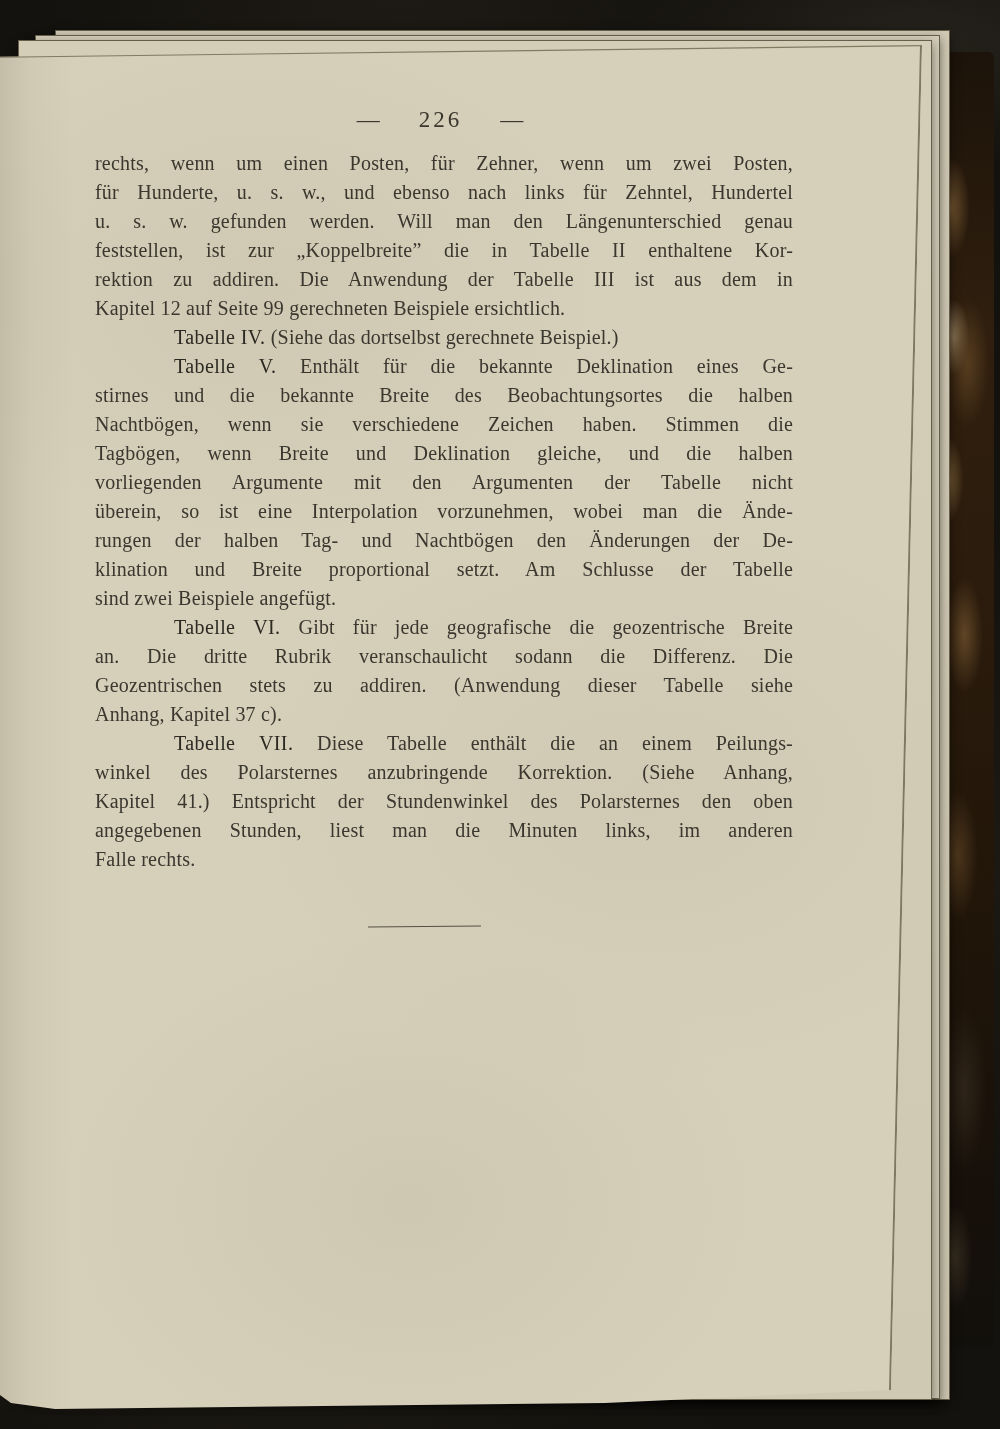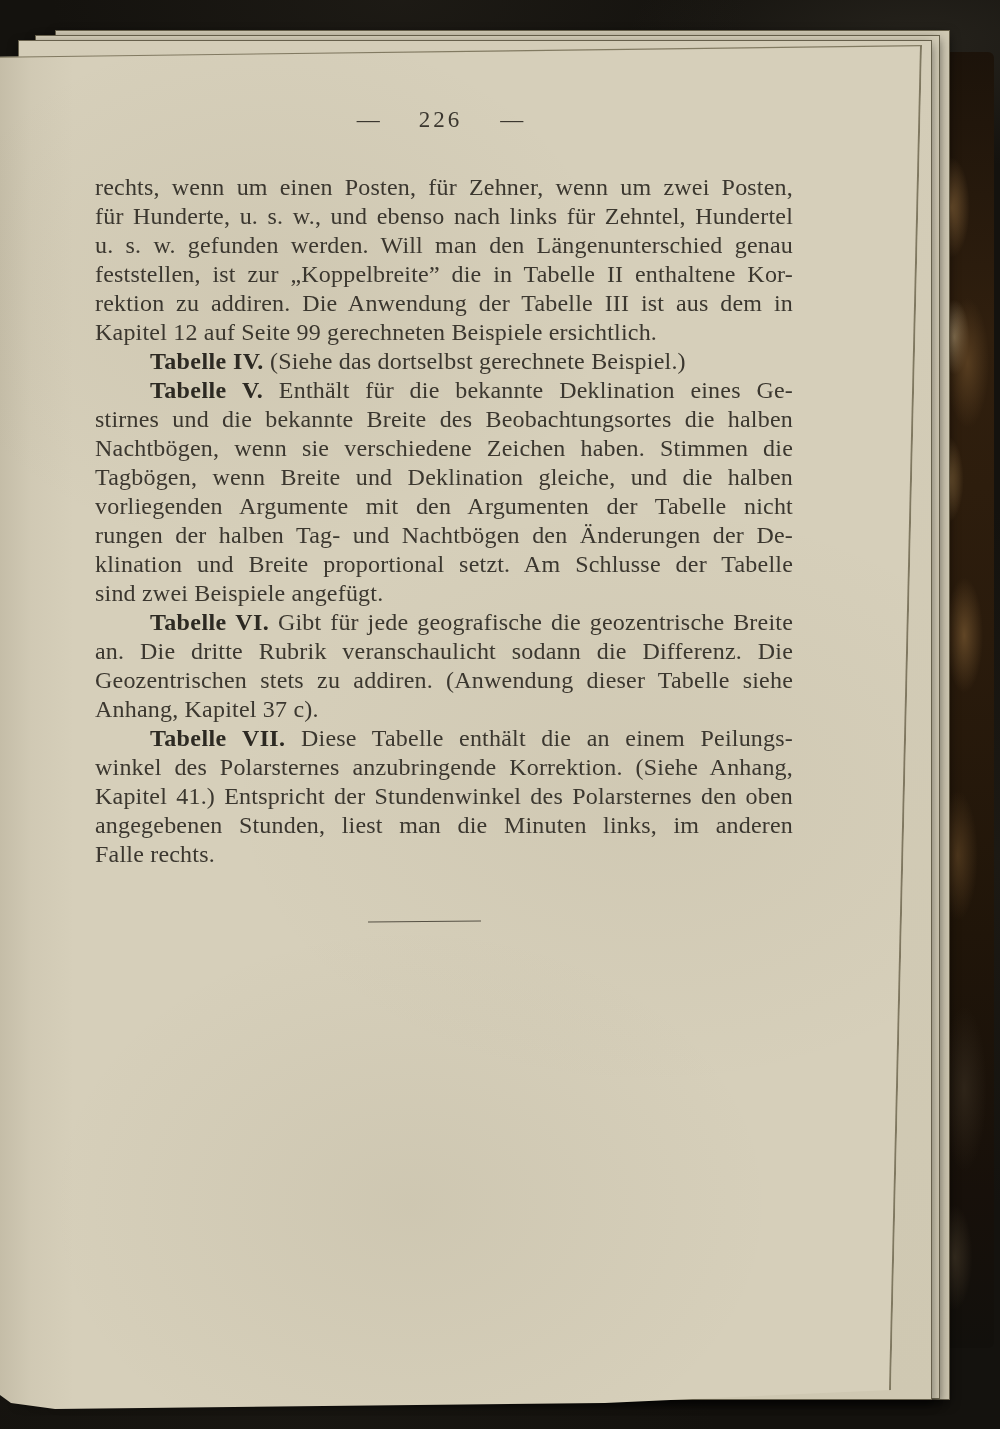--- a/index.html
+++ b/index.html
@@ -83,31 +83,31 @@
     background:rgba(118,110,86,.9);transform:rotate(1.32deg);transform-origin:top left;
   }
   .page-header{
     position:absolute;top:62px;left:0;width:100%;
     display:flex;justify-content:center;align-items:baseline;gap:38px;
     transform:translateX(-17px);
     color:var(--ink);font-size:23px;letter-spacing:1px;
   }
   .page-header .num{letter-spacing:3px;}
   .text-block{
-    position:absolute;left:110px;top:128px;width:698px;
-    color:var(--ink);font-size:24px;line-height:29px;
+    position:absolute;left:110px;top:104px;width:698px;
+    color:var(--ink);font-size:20px;line-height:29px;
     letter-spacing:.2px;
   }
   .line{
     text-align:justify;text-align-last:justify;
     white-space:normal;height:29px;overflow:visible;
   }
   .line.flush{text-align-last:left;}
   .line.indent{padding-left:55px;}
-  .line b{color:var(--ink-bold);font-weight:700;letter-spacing:.4px;}
+  .line b{color:var(--ink-bold);font-weight:400;letter-spacing:.4px;margin-left:24px;}
   .divider{
     margin-top:52px;margin-left:273px;width:113px;height:1px;
     background:#555044;
     transform:rotate(-.4deg);
   }
 </style>
 </head>
 <body>
 
 <div class="scene">
@@ -135,20 +135,21 @@
         <div class="line">u. s. w. gefunden werden. Will man den Längenunterschied genau</div>
         <div class="line">feststellen, ist zur „Koppelbreite” die in Tabelle II enthaltene Kor-</div>
         <div class="line">rektion zu addiren. Die Anwendung der Tabelle III ist aus dem in</div>
         <div class="line flush">Kapitel 12 auf Seite 99 gerechneten Beispiele ersichtlich.</div>
         <div class="line indent flush"><b>Tabelle IV.</b> (Siehe das dortselbst gerechnete Beispiel.)</div>
         <div class="line indent"><b>Tabelle V.</b> Enthält für die bekannte Deklination eines Ge-</div>
         <div class="line">stirnes und die bekannte Breite des Beobachtungsortes die halben</div>
         <div class="line">Nachtbögen, wenn sie verschiedene Zeichen haben. Stimmen die</div>
         <div class="line">Tagbögen, wenn Breite und Deklination gleiche, und die halben</div>
         <div class="line">vorliegenden Argumente mit den Argumenten der Tabelle nicht</div>
+        <div class="line">überein, so ist eine Interpolation vorzunehmen, wobei man die Ände-</div>
         <div class="line">rungen der halben Tag- und Nachtbögen den Änderungen der De-</div>
         <div class="line">klination und Breite proportional setzt. Am Schlusse der Tabelle</div>
         <div class="line flush">sind zwei Beispiele angefügt.</div>
         <div class="line indent"><b>Tabelle VI.</b> Gibt für jede geografische die geozentrische Breite</div>
         <div class="line">an. Die dritte Rubrik veranschaulicht sodann die Differenz. Die</div>
         <div class="line">Geozentrischen stets zu addiren. (Anwendung dieser Tabelle siehe</div>
         <div class="line flush">Anhang, Kapitel 37 c).</div>
         <div class="line indent"><b>Tabelle VII.</b> Diese Tabelle enthält die an einem Peilungs-</div>
         <div class="line">winkel des Polarsternes anzubringende Korrektion. (Siehe Anhang,</div>
         <div class="line">Kapitel 41.) Entspricht der Stundenwinkel des Polarsternes den oben</div>

